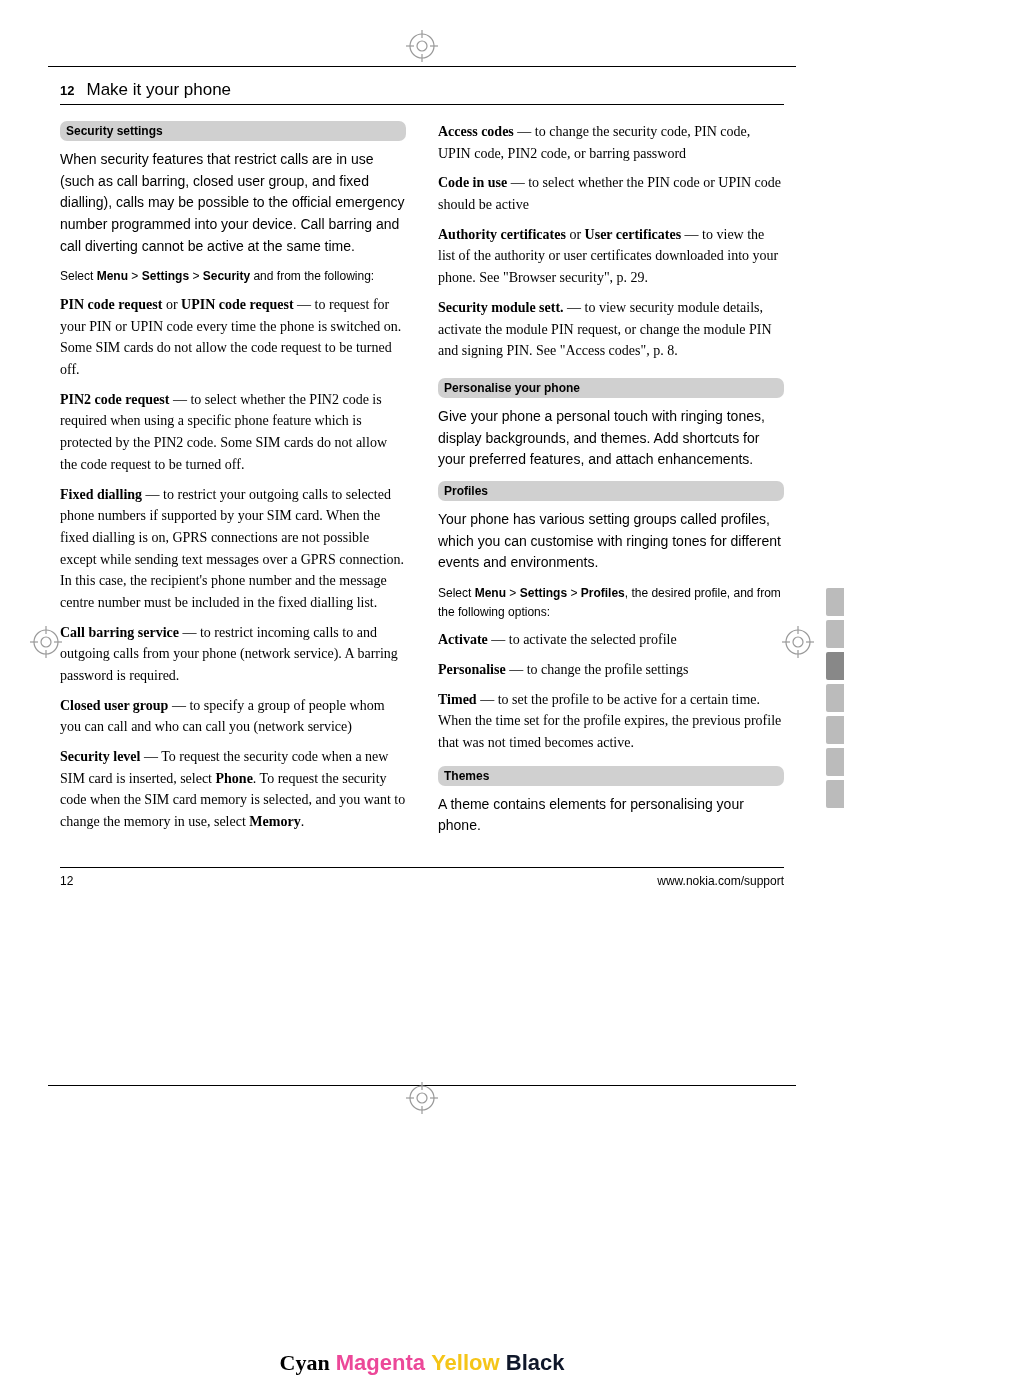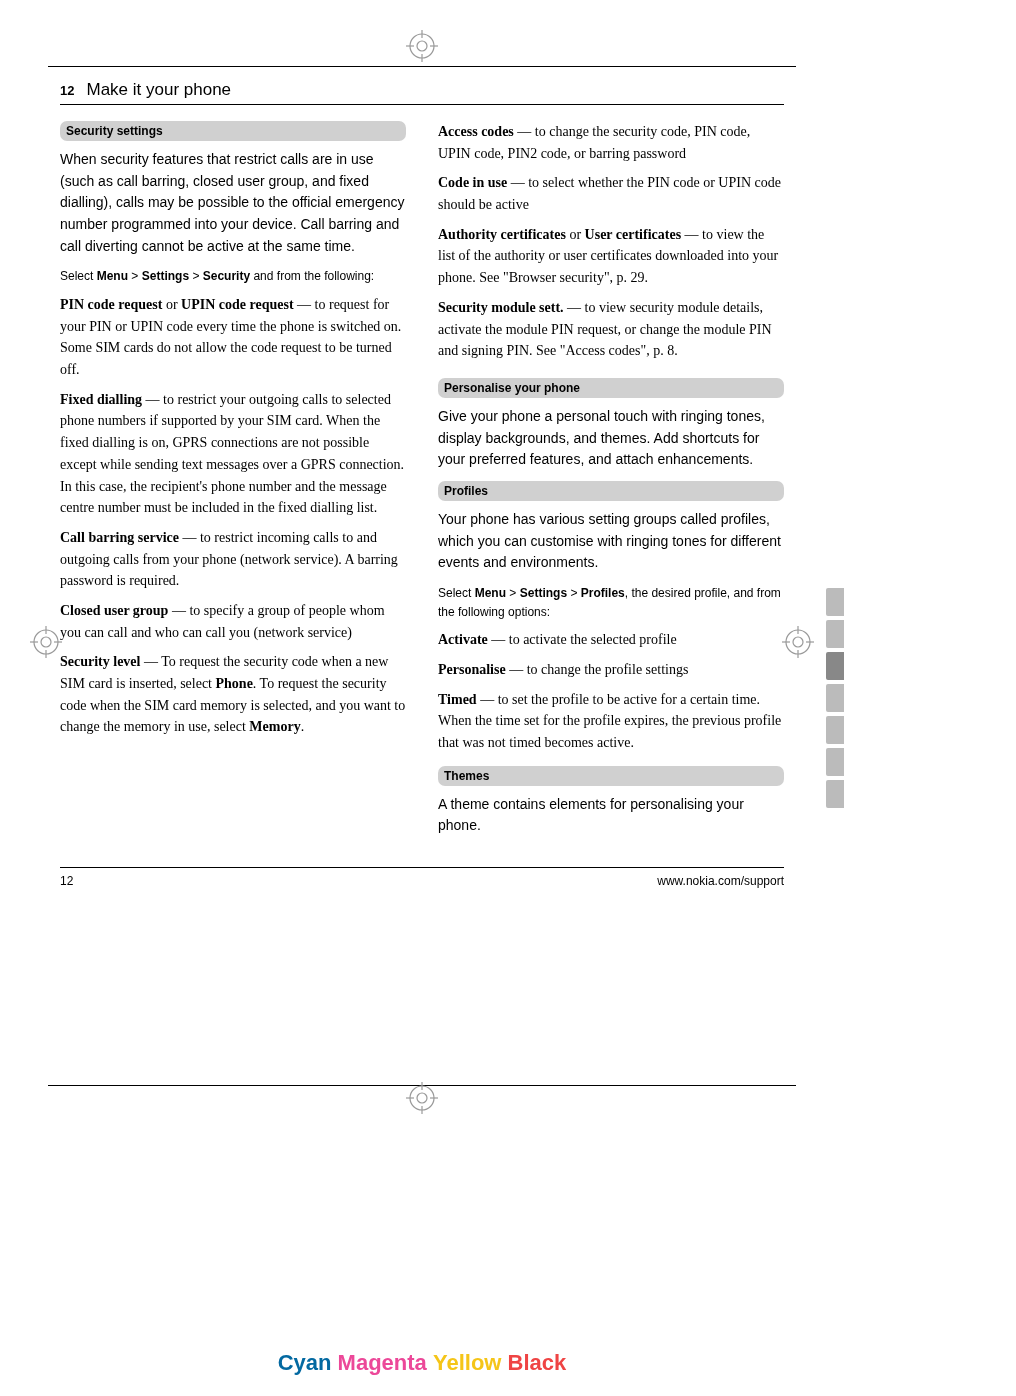--- a/index.html
+++ b/index.html
@@ -152,24 +152,24 @@
       position: absolute;
       bottom: 20px;
       left: 50%;
       transform: translateX(-50%);
       display: flex;
       gap: 0;
       font-size: 22px;
       font-weight: bold;
       font-family: Arial, sans-serif;
     }
-    .cmyk-cyan { color: #0369a1; }
+    .cmyk-cyan { color: #000000; font-family: Liberation Serif, serif; }
     .cmyk-magenta { color: #ec4899; }
     .cmyk-yellow { color: #f5c518; }
-    .cmyk-black { color: #ef4444; }
+    .cmyk-black { color: #0f172a; }
 
     .top-border-line {
       position: absolute;
       top: 66px;
       left: 48px;
       right: 48px;
       height: 1px;
       background: #000;
     }
     .bottom-border-line {
@@ -269,20 +269,23 @@
         <div class="select-text">
           Select <b>Menu</b>  &gt; <b>Settings</b>  &gt; <b>Security</b> and from the following:
         </div>
 
         <div class="indent-list">
 
           <div class="entry">
             <b>PIN code request</b> or <b>UPIN code request</b> — to request for your PIN or UPIN code every time the phone is switched on. Some SIM cards do not allow the code request to be turned off.
           </div>
 
+          <div class="entry">
+            <b>PIN2 code request</b>  — to select whether the PIN2 code is required when using a specific phone feature which is protected by the PIN2 code. Some SIM cards do not allow the code request to be turned off.
+          </div>
 
           <div class="entry">
             <b>Fixed dialling</b>  — to restrict your outgoing calls to selected phone numbers if supported by your SIM card. When the fixed dialling is on, GPRS connections are not possible except while sending text messages over a GPRS connection. In this case, the recipient's phone number and the message centre number must be included in the fixed dialling list.
           </div>
 
           <div class="entry">
             <b>Call barring service</b>  — to restrict incoming calls to and outgoing calls from your phone (network service). A barring password is required.
           </div>
 
           <div class="entry">

